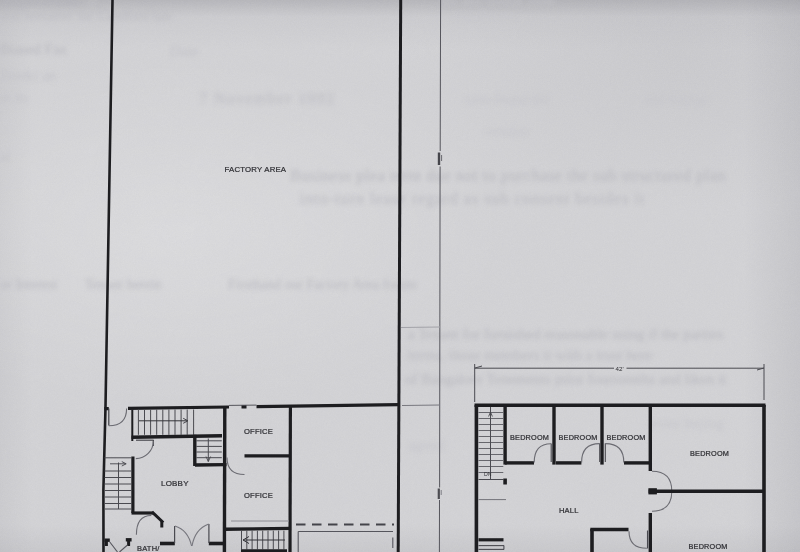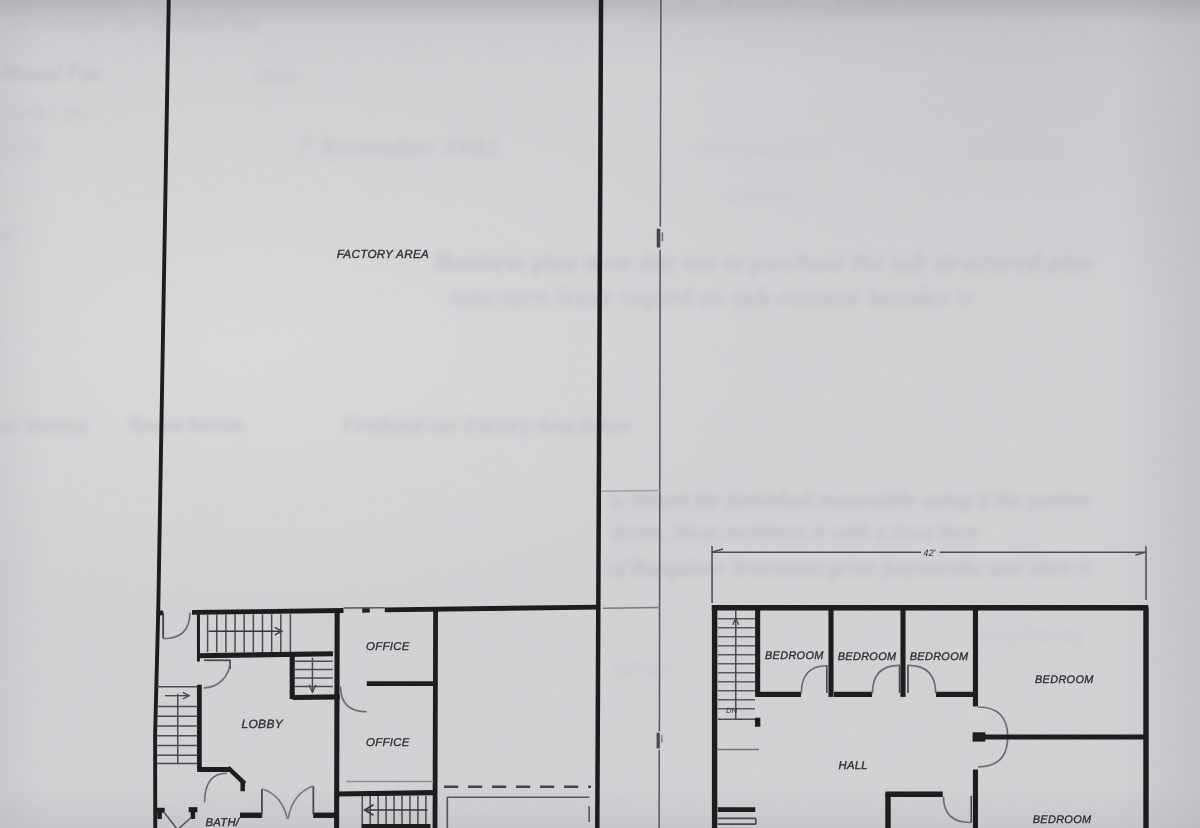--- a/index.html
+++ b/index.html
@@ -1,18 +1,18 @@
 <!DOCTYPE html>
 <html><head>
 <meta charset="utf-8">
 <style>
   html,body{margin:0;padding:0;}
   #page{position:relative;width:800px;height:552px;overflow:hidden;
     background:#d2d2d5;
-    font-family:"Liberation Sans",sans-serif;font-style:italic;}
+    font-family:"Liberation Sans",sans-serif;}
   #shade{position:absolute;inset:0;
     background:
       linear-gradient(180deg, rgba(120,120,128,0.34) 0%, rgba(150,150,158,0.12) 3%, rgba(200,200,206,0.0) 9%),
       radial-gradient(ellipse 60% 45% at 22% 42%, rgba(255,255,255,0.20), rgba(255,255,255,0) 70%),
       radial-gradient(ellipse 50% 40% at 85% 10%, rgba(120,120,128,0.10), rgba(120,120,128,0) 70%),
       linear-gradient(90deg, rgba(130,130,138,0.10) 0%, rgba(130,130,138,0) 4%),
       linear-gradient(270deg, rgba(120,120,130,0.16) 0%, rgba(120,120,130,0) 7%),
       linear-gradient(0deg, rgba(120,120,128,0.12) 0%, rgba(120,120,128,0) 5%);}
   .g{position:absolute;color:#bdbdc3;font-family:"Liberation Serif",serif;
      font-size:14px;white-space:nowrap;filter:blur(2px);}

